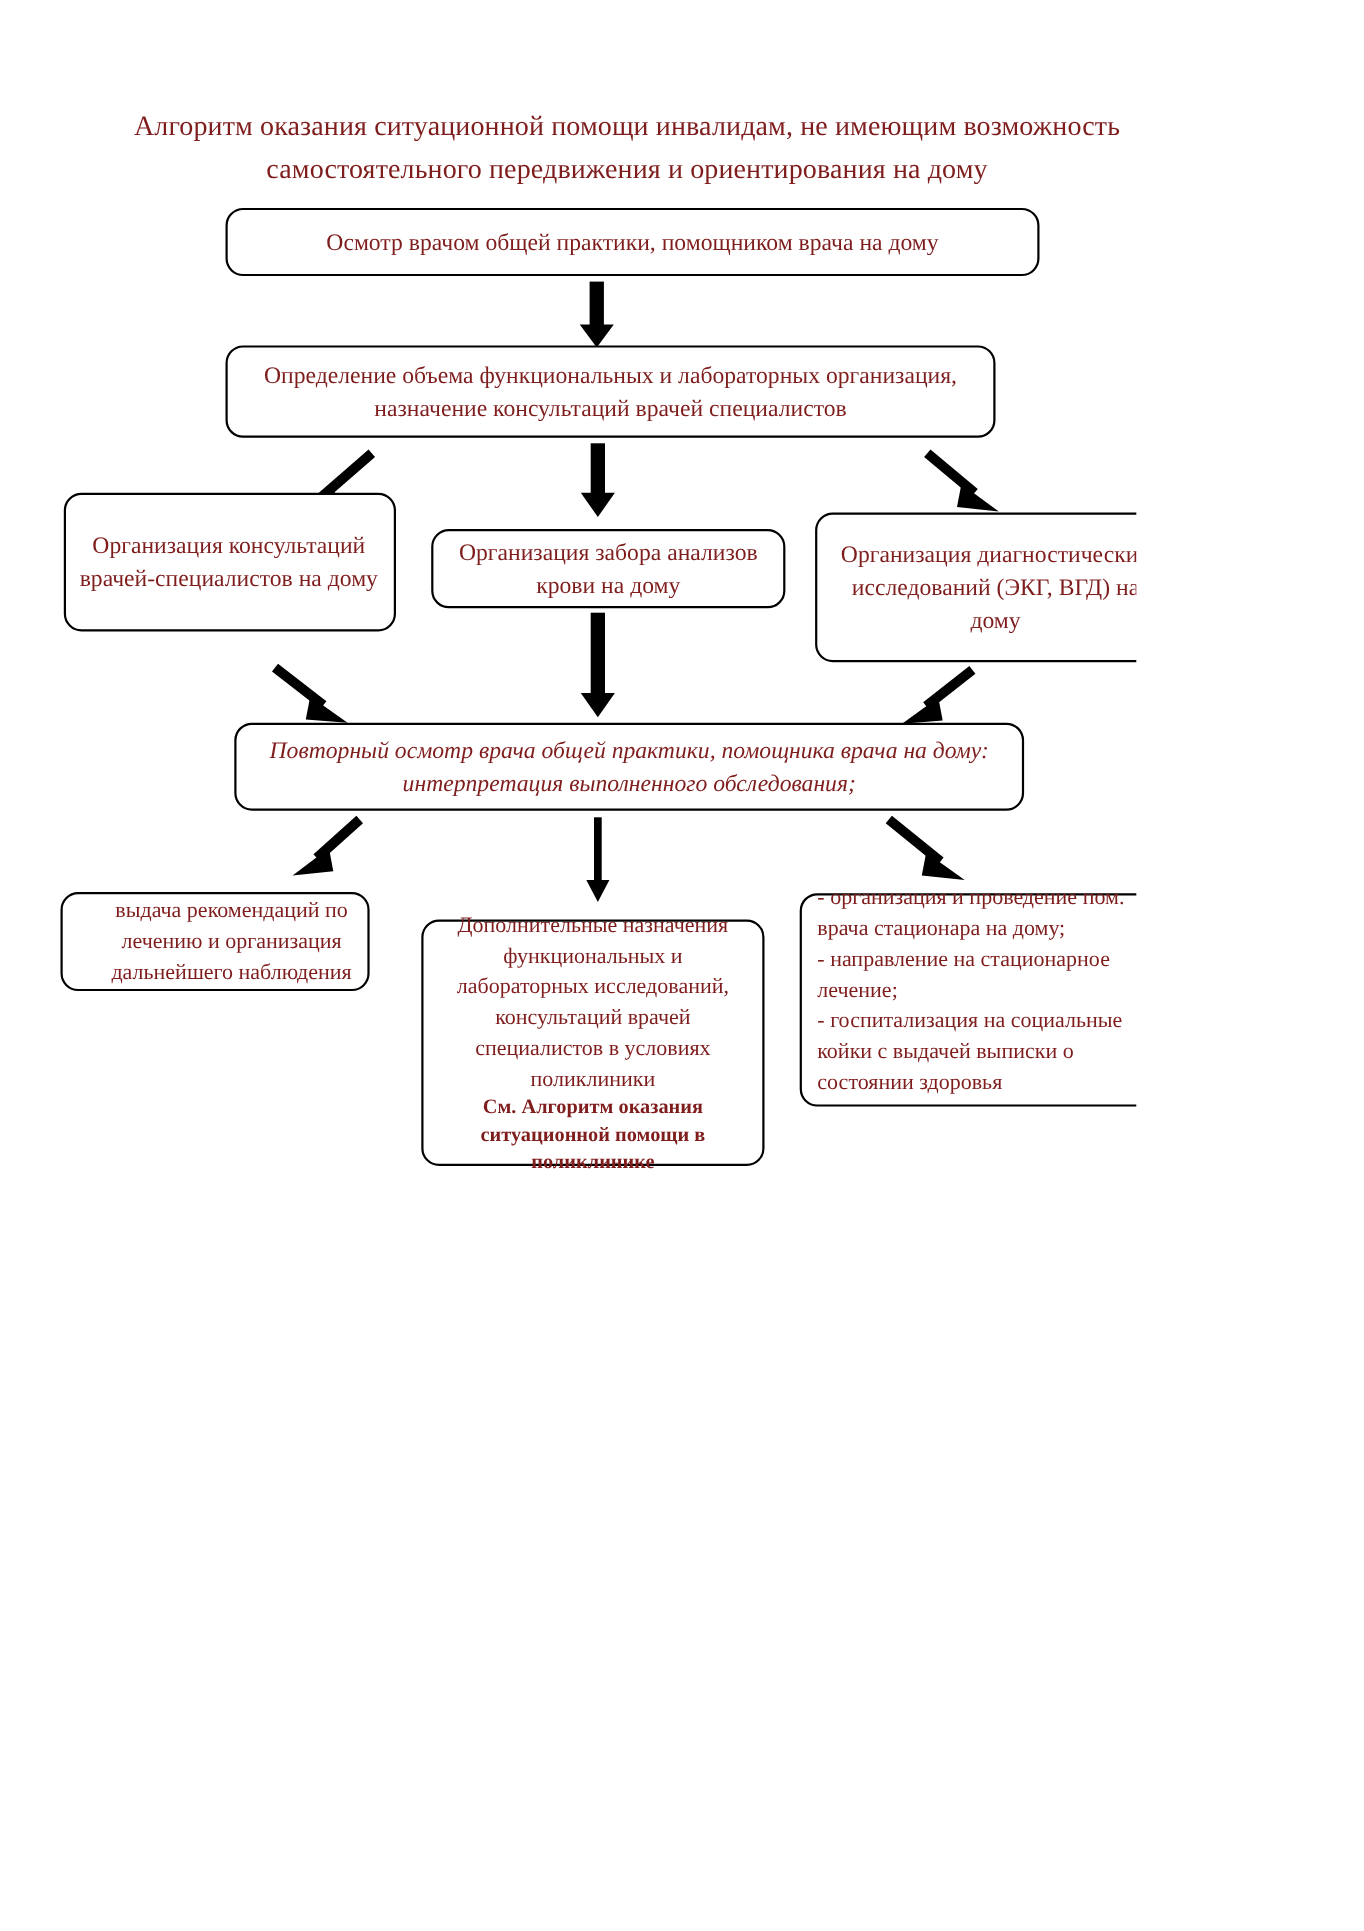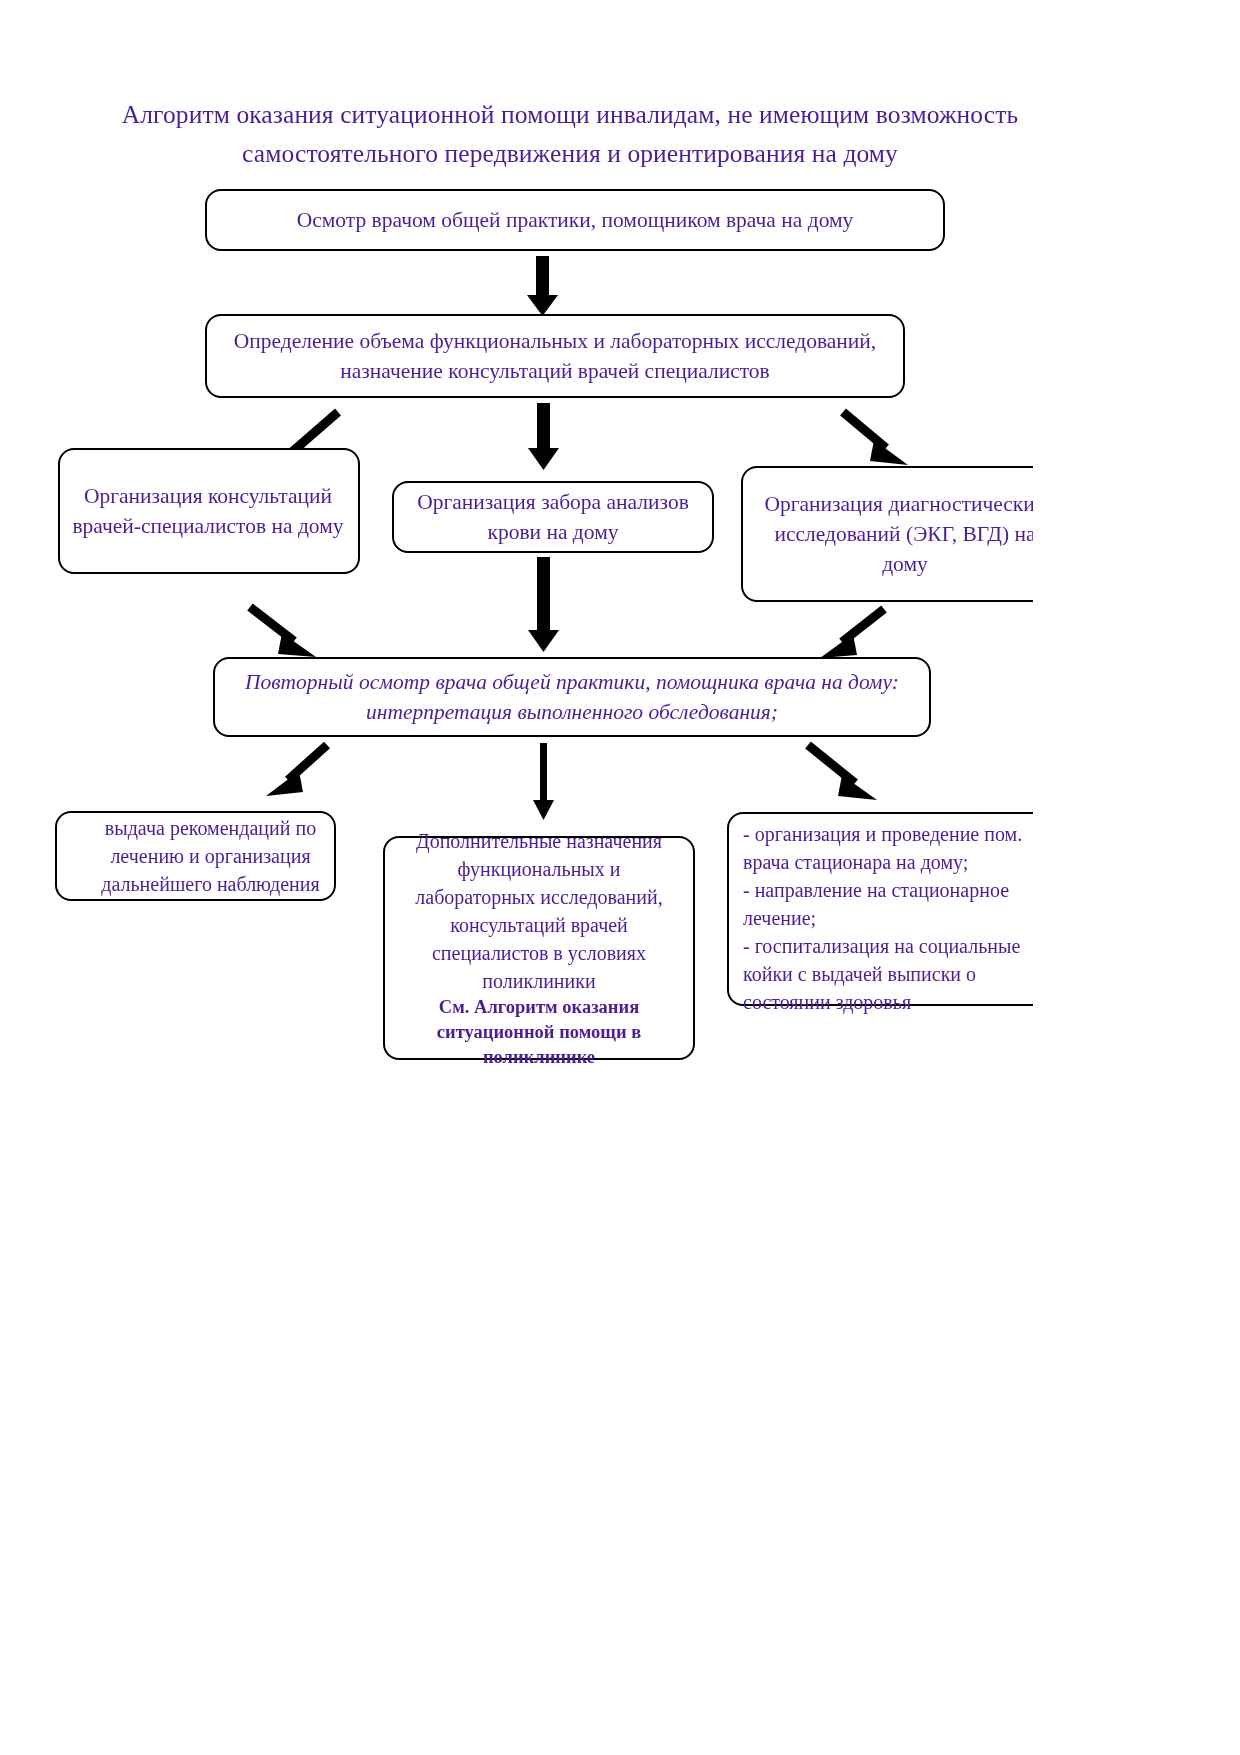--- a/index.html
+++ b/index.html
@@ -7,21 +7,21 @@
     margin: 0;
     padding: 0;
     background: #ffffff;
   }
   #page {
     position: relative;
     width: 1033px;
     height: 1755px;
     background: #ffffff;
     font-family: "Liberation Serif", "DejaVu Serif", serif;
-    color: #4c1d95;
+    color: #7f1d1d;
     overflow: hidden;
     border-radius: 29px;
   }
   #svg-layer {
     position: absolute;
     left: 0;
     top: 0;
     width: 1240px;
     height: 1755px;
     pointer-events: none;
@@ -51,21 +51,21 @@
     padding: 6px 14px;
   }
   .node .txt {
     display: block;
     width: 100%;
     white-space: pre-line;
   }
   .node.left-align {
     justify-content: flex-start;
     text-align: left;
-    align-items: flex-start;
+    align-items: flex-end;
   }
   .node.left-align .txt {
     text-align: left;
   }
   .node-small { font-size: 20px; line-height: 28px; }
   .bold-note {
     display: block;
     font-weight: bold;
     font-size: 18.5px;
     line-height: 25px;
@@ -140,21 +140,21 @@
     </g>
   </svg>
 
   <div class="title">Алгоритм оказания ситуационной помощи инвалидам, не имеющим возможность самостоятельного передвижения и ориентирования на дому</div>
 
   <div class="node" id="n-osmotr">
     <span class="txt">Осмотр врачом общей практики, помощником врача на дому</span>
   </div>
 
   <div class="node" id="n-opredelenie">
-    <span class="txt">Определение объема функциональных и лабораторных исследований, назначение консультаций врачей специалистов</span>
+    <span class="txt">Определение объема функциональных и лабораторных организация, назначение консультаций врачей специалистов</span>
   </div>
 
   <div class="node" id="n-konsult">
     <span class="txt">Организация консультаций врачей-специалистов на дому</span>
   </div>
 
   <div class="node" id="n-zabor">
     <span class="txt">Организация забора анализов крови на дому</span>
   </div>
 

